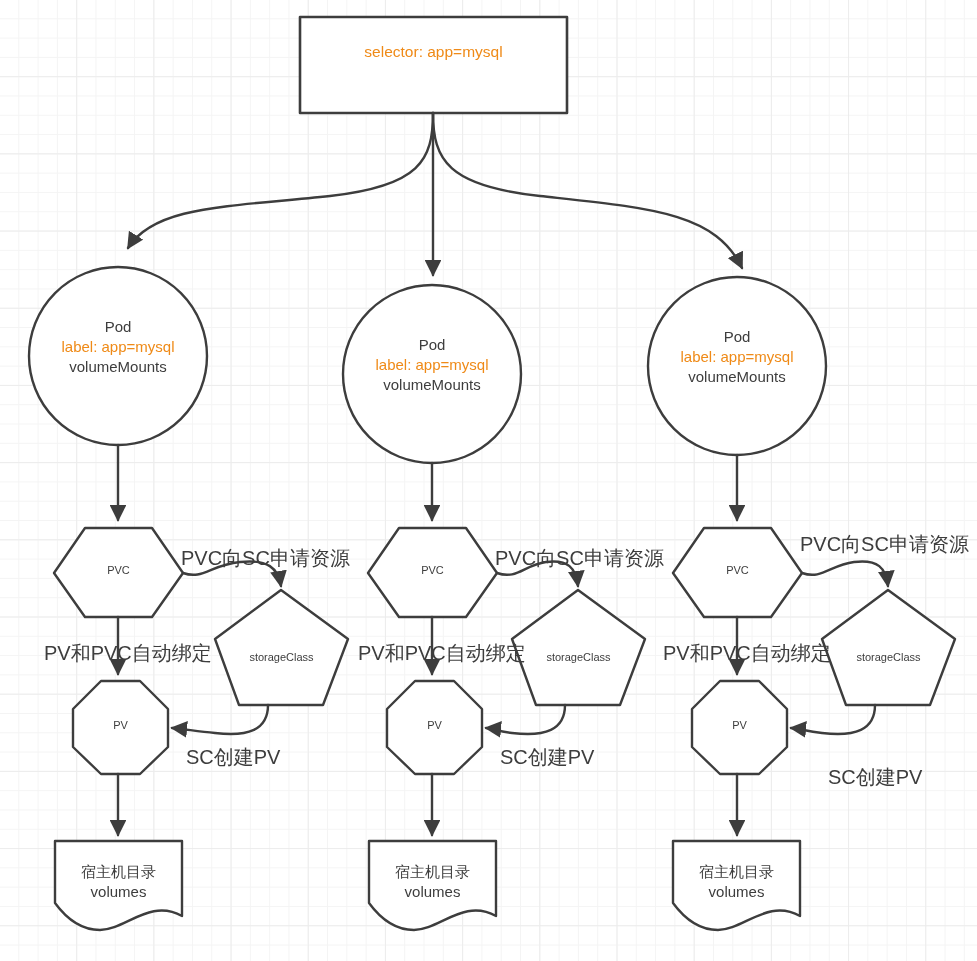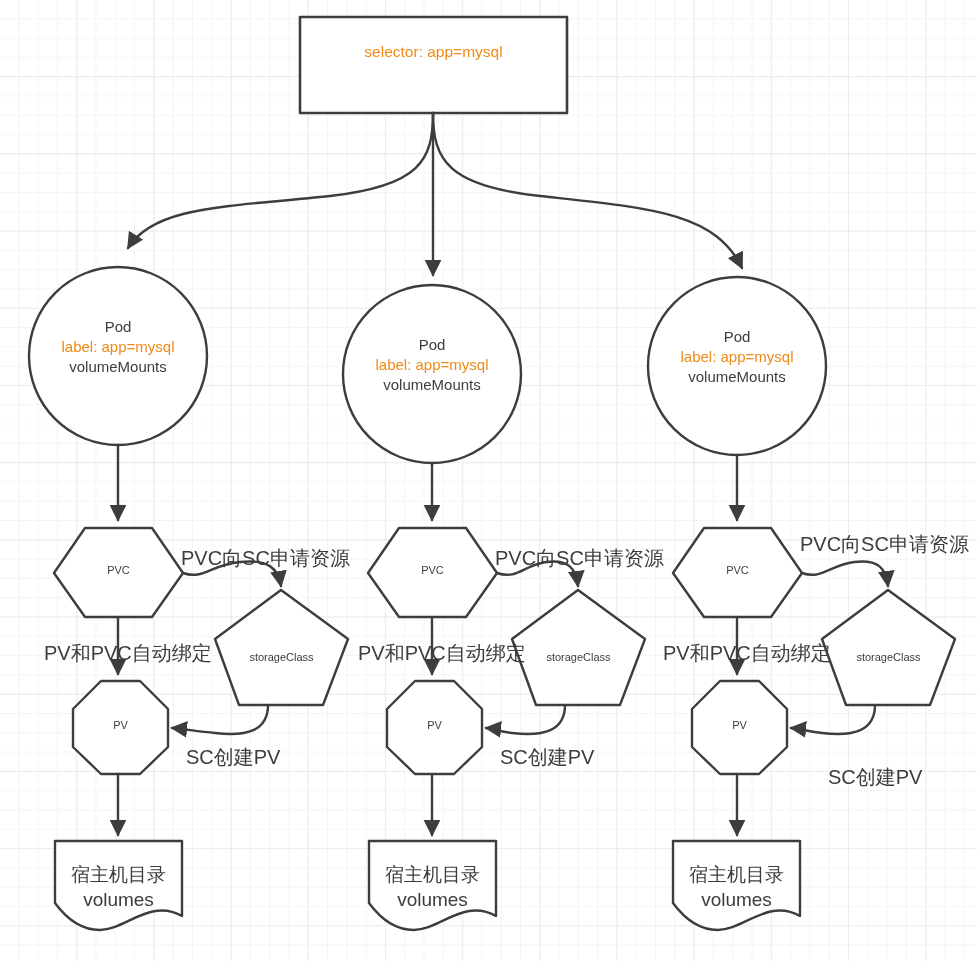--- a/index.html
+++ b/index.html
@@ -51,21 +51,21 @@
   .edge-label {
     position: absolute;
     color: #3d3d3d;
     font-size: 20px;
     white-space: nowrap;
     line-height: 1.2;
   }
   .ss-title { font-size: 15.5px; }
   .pod-title { font-size: 15px; }
   .shape-label { font-size: 11px; }
-  .doc-label { font-size: 19px; }
+  .doc-label { font-size: 15px; }
 </style>
 </head>
 <body>
 
 <div id="canvas">
 
   <svg id="wires" viewBox="0 0 977 961" xmlns="http://www.w3.org/2000/svg">
     <defs>
       <marker id="arrow" viewBox="0 0 10 10" refX="9" refY="5" markerWidth="7" markerHeight="7" orient="auto-start-reverse">
         <path d="M 0 0 L 10 5 L 0 10 z" fill="#3d3d3d"></path>

